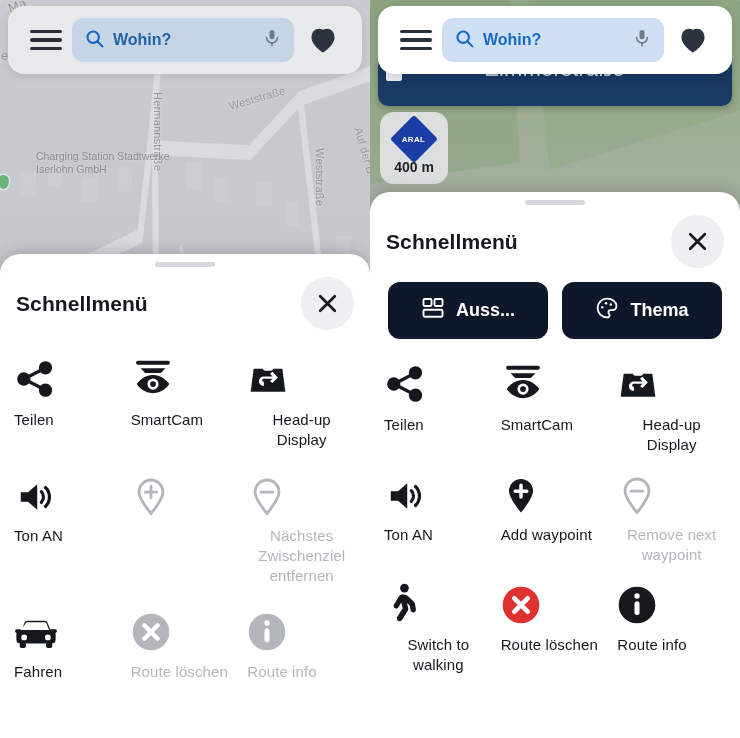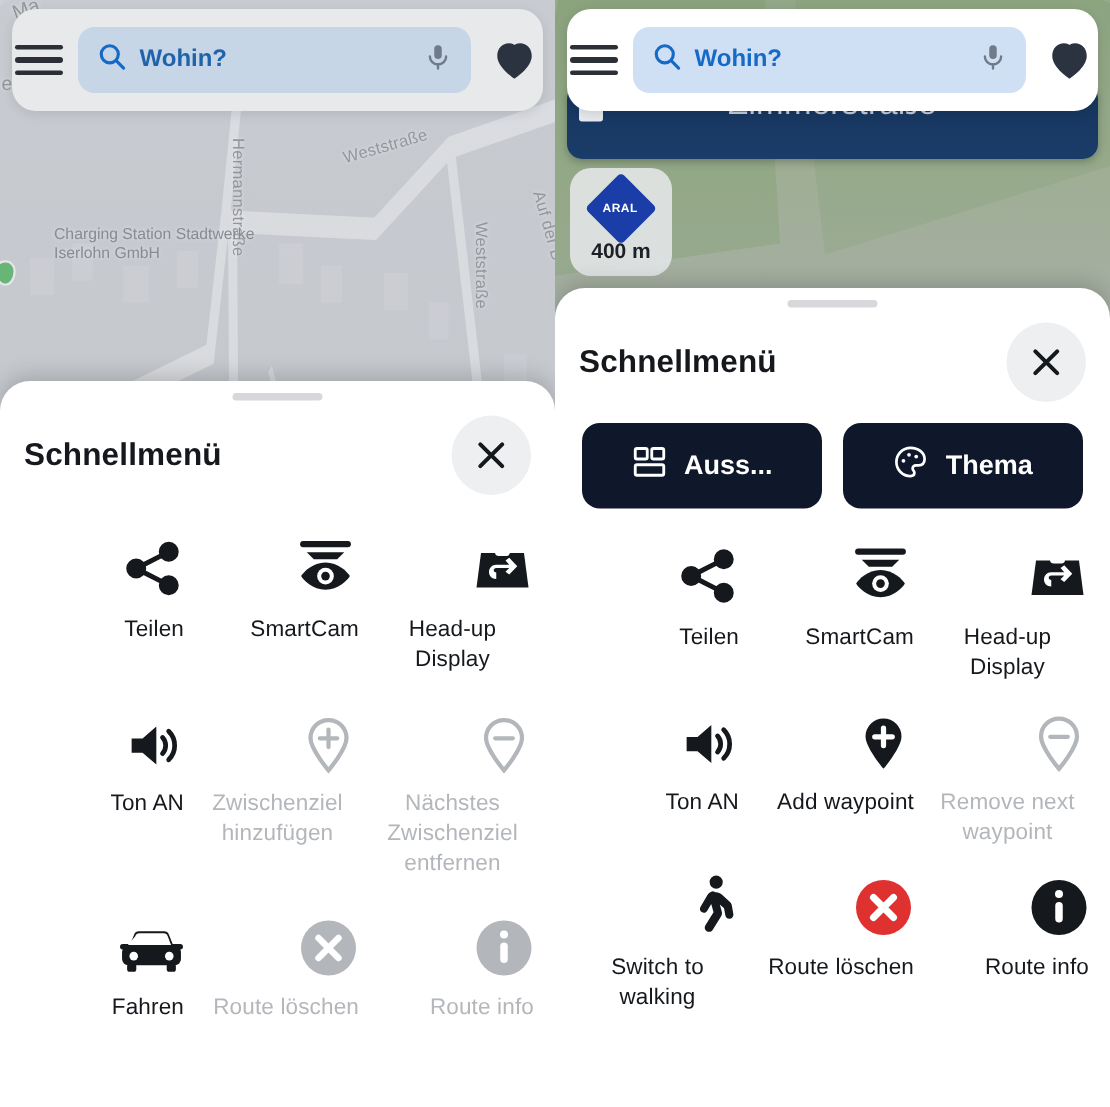--- a/index.html
+++ b/index.html
@@ -63,21 +63,21 @@
   
   .dim { position:absolute; inset:0; background: rgba(235,236,238,.30); pointer-events:none; }
 
   
   .searchbar {
     position: absolute; left: 8px; right: 8px; top: 6px;
     height: 68px;
     background: #ffffff;
     border-radius: 16px;
     display: flex; align-items: center;
-    padding: 0 0;
+    padding: 0 20px;
     gap: 10px;
     box-shadow: 0 2px 8px rgba(0,0,0,.13);
   }
   .panel-left .searchbar { background: #e8e9eb; box-shadow: 0 2px 8px rgba(0,0,0,.10); }
 
   .hamburger { width: 34px; height: 24px; display:flex; flex-direction:column; justify-content:center; gap:5px; flex:0 0 auto; padding-left:2px; cursor:pointer; }
   .hamburger span { display:block; height:3.5px; border-radius:2px; background:#2b2f36; }
 
   .searchfield {
     flex: 1 1 auto; height: 44px;
@@ -159,21 +159,21 @@
     font-family: "Liberation Sans", sans-serif;
   }
   .action-btn svg { width: 24px; height: 24px; }
 
   
   .grid { display:grid; grid-template-columns: repeat(3, 1fr); }
   .panel-left  .grid { padding-top: 24px; row-gap: 20px; }
   .panel-right .grid { padding-top: 18px; row-gap: 14px; }
 
   .cell {
-    display:flex; flex-direction:column; align-items:flex-end; gap: 10px;
+    display:flex; flex-direction:column; align-items:flex-start; gap: 10px;
     cursor:pointer; padding: 0 4px;
   }
   .cell .glyph { height: 46px; display:flex; align-items:flex-end; justify-content:center; }
   .cell .glyph svg { display:block; }
   .cell .cap {
     font-size: 15px; line-height: 20px; text-align:center; color:#15181c;
     letter-spacing:.1px;
   }
   .cell.disabled .cap { color:#b3b6ba; }
   .cell.disabled { cursor: default; }
@@ -335,21 +335,20 @@
           <span class="cap">Ton AN</span>
         </div>
 
         <div class="cell disabled">
           <span class="glyph">
             <svg width="40" height="40" viewBox="0 0 24 24" fill="none" stroke="#b3b6ba" stroke-width="1.7">
               <path d="M12 22.5c0 0 7.2-8.4 7.2-12.9A7.2 7.2 0 0 0 4.8 9.6c0 4.5 7.2 12.9 7.2 12.9z"></path>
               <path d="M12 6.2 L12 13.2 M8.5 9.7 L15.5 9.7" stroke-linecap="round"></path>
             </svg>
           </span>
-          <span class="cap">Zwischenziel hinzufügen</span>
         </div>
 
         <div class="cell disabled">
           <span class="glyph">
             <svg width="40" height="40" viewBox="0 0 24 24" fill="none" stroke="#b3b6ba" stroke-width="1.7">
               <path d="M12 22.5c0 0 7.2-8.4 7.2-12.9A7.2 7.2 0 0 0 4.8 9.6c0 4.5 7.2 12.9 7.2 12.9z"></path>
               <path d="M8.5 9.7 L15.5 9.7" stroke-linecap="round"></path>
             </svg>
           </span>
           <span class="cap">Nächstes Zwischenziel entfernen</span>

